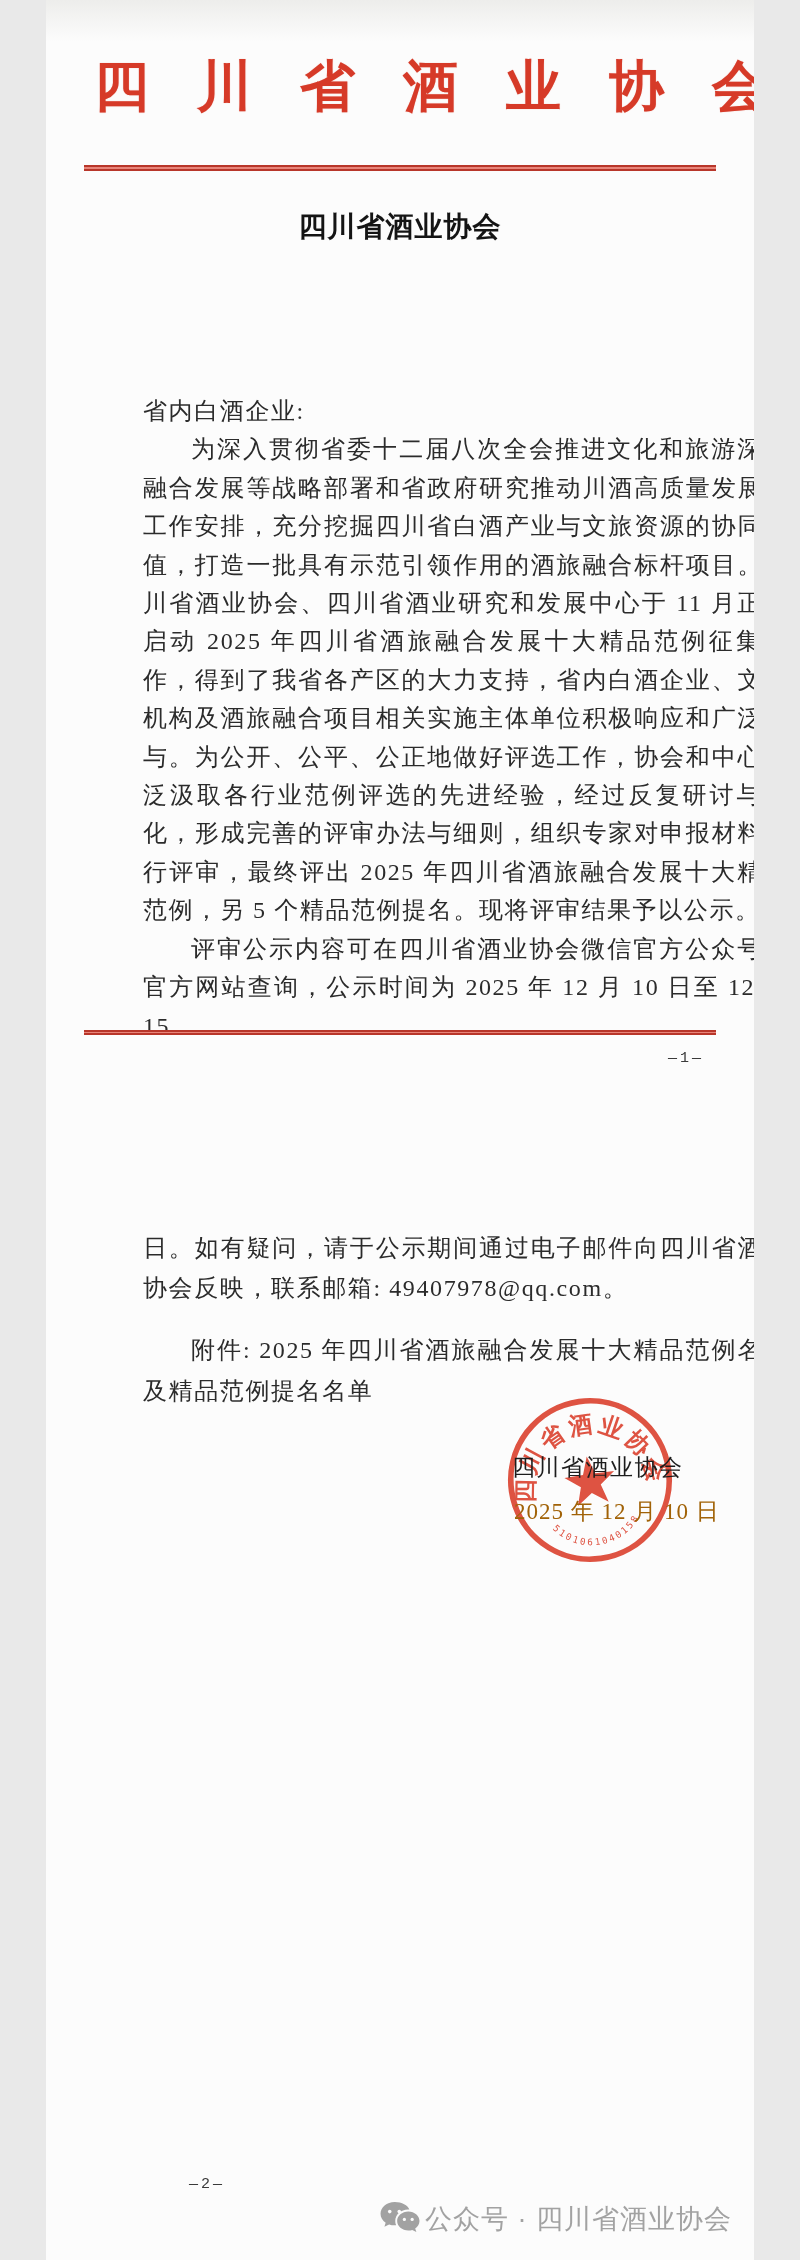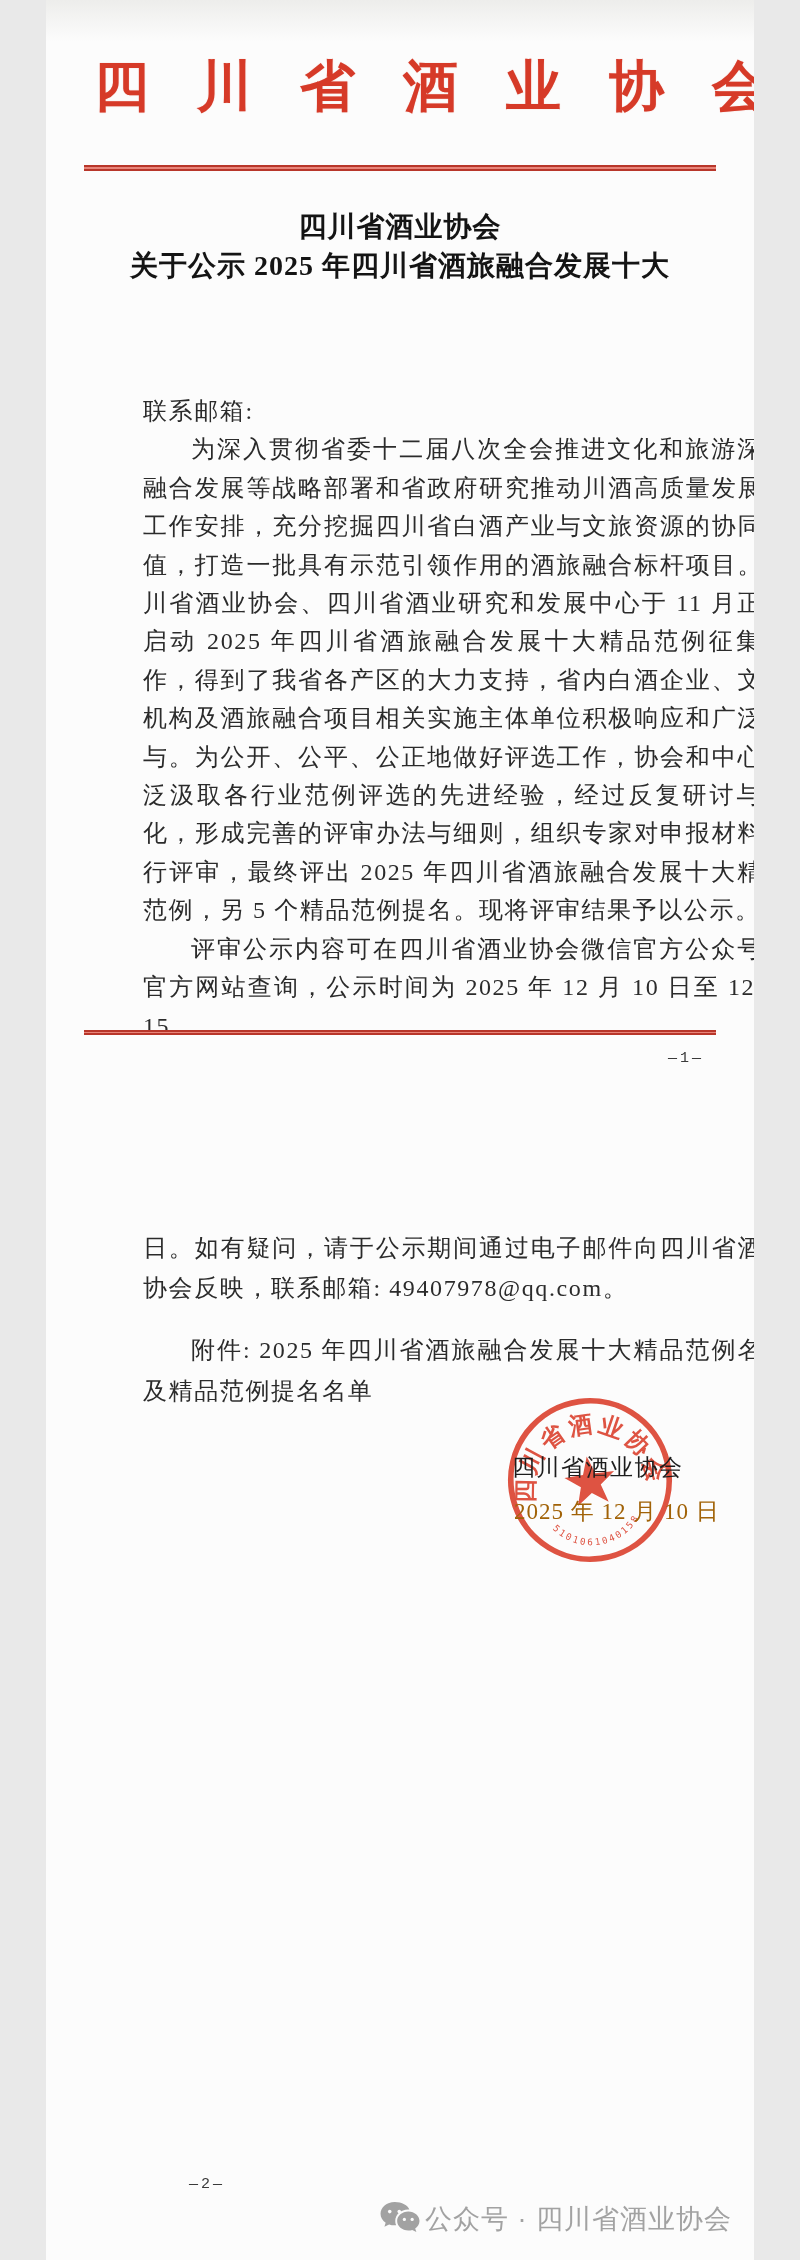--- a/index.html
+++ b/index.html
@@ -83,25 +83,24 @@
 
 <div class="page">
 
   <div class="scan-shade-top"></div>
 
   <div class="letterhead">四川省酒业协会</div>
   <div class="red-rule rule-head"></div>
 
   <div class="doc-title">
     <div>四川省酒业协会</div>
-    <div>关于公示 2025 年四川省酒旅融合发展十大</div>
   </div>
 
   <div class="body-text">
-    <p>联系邮箱:</p>
+    <p>省内白酒企业:</p>
     <p class="indent">为深入贯彻省委十二届八次全会推进文化和旅游深度融合发展等战略部署和省政府研究推动川酒高质量发展的工作安排，充分挖掘四川省白酒产业与文旅资源的协同价值，打造一批具有示范引领作用的酒旅融合标杆项目。四川省酒业协会、四川省酒业研究和发展中心于 11 月正式启动 2025 年四川省酒旅融合发展十大精品范例征集工作，得到了我省各产区的大力支持，省内白酒企业、文旅机构及酒旅融合项目相关实施主体单位积极响应和广泛参与。为公开、公平、公正地做好评选工作，协会和中心广泛汲取各行业范例评选的先进经验，经过反复研讨与优化，形成完善的评审办法与细则，组织专家对申报材料进行评审，最终评出 2025 年四川省酒旅融合发展十大精品范例，另 5 个精品范例提名。现将评审结果予以公示。</p>
     <p class="indent">评审公示内容可在四川省酒业协会微信官方公众号及官方网站查询，公示时间为 2025 年 12 月 10 日至 12 月 15</p>
   </div>
 
   <div class="red-rule rule-foot"></div>
   <div class="page-number pn-1">—1—</div>
 
   <div class="p2-continuation">日。如有疑问，请于公示期间通过电子邮件向四川省酒业协会反映，联系邮箱: 49407978@qq.com。</div>
   <div class="p2-attachment">附件: 2025 年四川省酒旅融合发展十大精品范例名单及精品范例提名名单</div>
 

